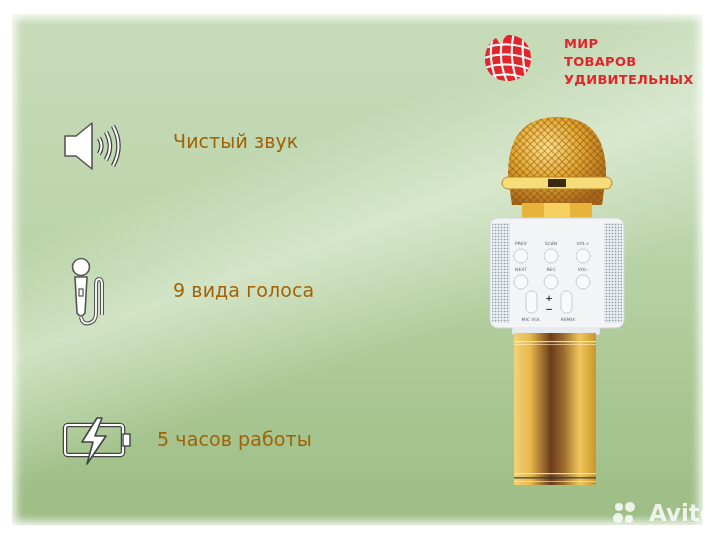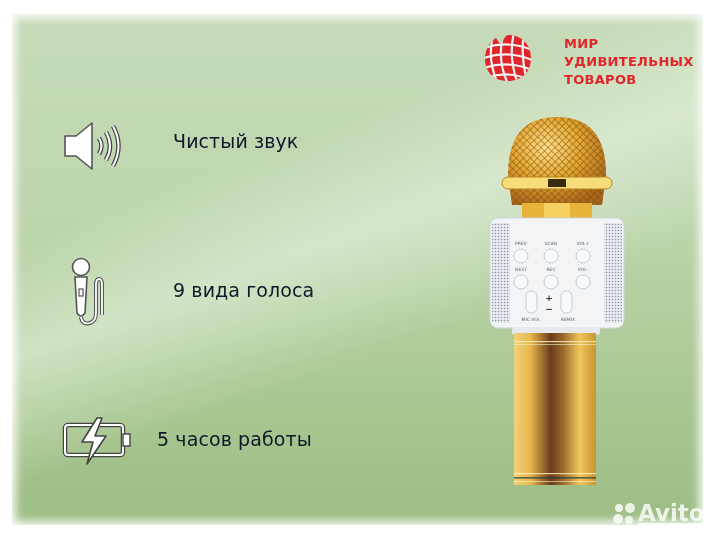--- a/index.html
+++ b/index.html
@@ -10,33 +10,33 @@
   .panel {
     position: absolute; left: 12px; top: 14px; width: 691px; height: 511px;
     background:
       linear-gradient(160deg, rgba(255,255,255,0) 30%, rgba(235,245,228,0.55) 45%, rgba(255,255,255,0) 62%),
       linear-gradient(180deg, #c7dbb9 0%, #bdd5ac 40%, #a9c792 75%, #9dbd85 100%);
     box-shadow: 0 0 8px 4px rgba(255,255,255,0.9) inset;
   }
   .feature { position: absolute; left: 0; display: flex; align-items: center; }
   .feature .icon { position: absolute; }
   .feature .label {
-    position: absolute; font-family: "DejaVu Sans", sans-serif; font-size: 19px; color: #0f172a;
+    position: absolute; font-family: "DejaVu Sans", sans-serif; font-size: 19px; color: #a16207;
     white-space: nowrap; letter-spacing: 0.1px;
   }
   .logo { position: absolute; left: 482px; top: 32px; width: 210px; height: 60px; }
   .logo .globe { position: absolute; left: 0; top: 0; }
   .logo .text {
     position: absolute; left: 58px; top: 3px; color: #e0262a; font-weight: bold;
     font-family: "DejaVu Sans", sans-serif; font-size: 13px; line-height: 18px; letter-spacing: 0.3px; margin-left: 24px;
   }
   .mic { position: absolute; left: 488px; top: 115px; }
   .avito {
-    position: absolute; left: 612px; top: 500px; display: flex; align-items: flex-end; gap: 0;
-    color: rgba(255,255,255,0.8); font-family: "DejaVu Sans", sans-serif; font-size: 23px; font-weight: bold; text-decoration: underline;
+    position: absolute; left: 612px; top: 500px; display: flex; align-items: center; gap: 11px;
+    color: rgba(255,255,255,0.8); font-family: "DejaVu Sans", sans-serif; font-size: 23px; font-weight: bold;
   }
 </style>
 </head>
 <body>
 
 <div class="panel"></div>
 
 <div class="logo">
   <svg class="globe" width="52" height="52" viewBox="0 0 52 52">
     <defs>
@@ -53,22 +53,22 @@
         <path d="M4 46 Q26 38 48 48"></path>
         <path d="M12 0 Q4 26 16 52"></path>
         <path d="M22 0 Q14 26 26 52"></path>
         <path d="M32 0 Q26 26 36 52"></path>
         <path d="M42 0 Q38 26 46 52"></path>
       </g>
     </g>
   </svg>
   <div class="text">
     <div>МИР</div>
+    <div>ТОВАРОВ</div>
     <div>УДИВИТЕЛЬНЫХ</div>
-    <div>ТОВАРОВ</div>
   </div>
 </div>
 
 <div class="feature">
   <svg class="icon" style="left:62px;top:120px" width="66" height="52" viewBox="0 0 66 52">
     <path d="M3 16 H14 L30 3 V49 L14 36 H3 Z" fill="#ffffff" stroke="#555" stroke-width="1.6" stroke-linejoin="round"></path>
     <path d="M37 18 Q42 26 37 34" fill="none" stroke="#444" stroke-width="4.5"></path>
     <path d="M37 18 Q42 26 37 34" fill="none" stroke="#fff" stroke-width="2"></path>
     <path d="M44 12 Q52 26 44 40" fill="none" stroke="#444" stroke-width="4.5"></path>
     <path d="M44 12 Q52 26 44 40" fill="none" stroke="#fff" stroke-width="2"></path>

